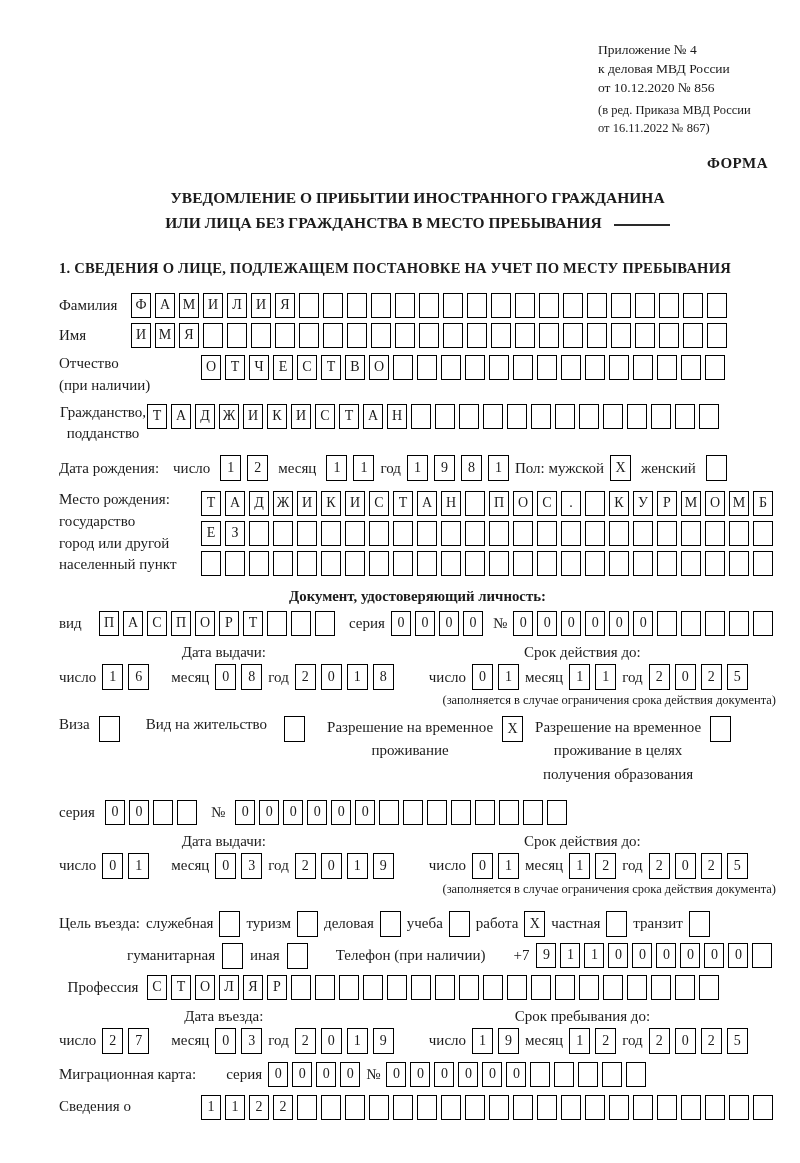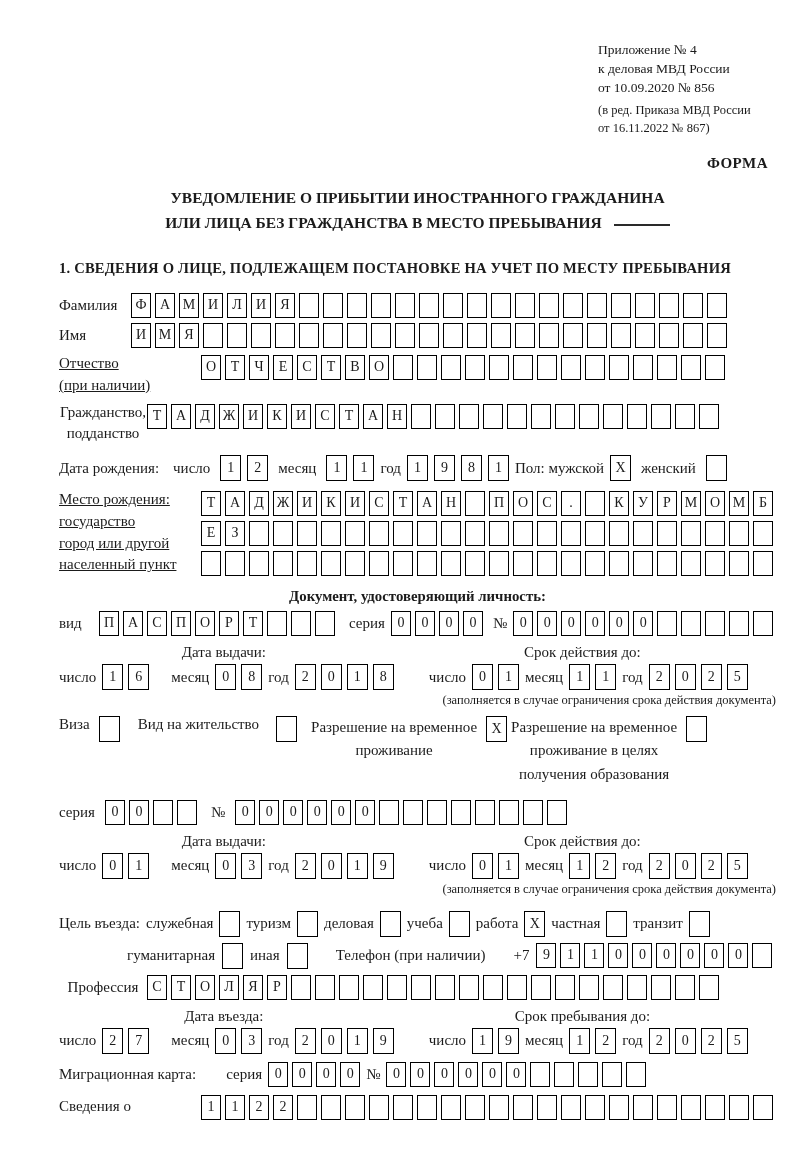--- a/index.html
+++ b/index.html
@@ -20,21 +20,21 @@
   .underline-seg { display:inline-block; width:56px; height:2px; background:#2a2a2a; margin-left:12px; vertical-align:2px; }
 
   .section-heading { font-weight:bold; font-size:14.6px; margin-top:24px; letter-spacing:.2px; }
 
   .row { display:flex; align-items:center; margin-top:5px; }
   .row.top { align-items:flex-start; }
 
   .lbl { flex:none; }
   .lbl.w72 { width:72px; }
   .lbl.w88 { width:88px;text-align:center; }
-  .lbl.w142 { width:142px;text-decoration:underline; }
+  .lbl.w142 { width:142px; }
   .ml-lbl { flex:none; line-height:1.45; }
 
   .cells { display:inline-flex; gap:4px; flex:none; }
   .cell {
     width:20px; height:25px; flex:none;
     border:1.5px solid #000; background:#fff;
     text-align:center; line-height:22px; font-size:14px;
   }
   .cb .cell, .date-row .cell { width:21px; height:26px; line-height:23px; }
 
@@ -47,21 +47,21 @@
   .date-col { }
   .date-col.left { width:46%; }
   .date-col.right { width:54%; }
   .date-head { text-align:center; margin-bottom:3px; }
   .date-row { display:flex; align-items:center; gap:6px; }
   .date-row .cells { gap:5px; }
   .note-right { text-align:right; font-size:12.5px; margin-top:3px; }
 
   .para { margin-top:12px; line-height:1.65; }
 
-  .permits { display:flex; align-items:flex-start; margin-top:8px; gap:4px; }
+  .permits { display:flex; align-items:flex-start; margin-top:8px; gap:12px; }
   .cb-item { display:flex; align-items:flex-start; gap:9px; }
   .cb-item .cb { margin-top:0; }
   .cb-text { text-align:center; line-height:1.55; }
 
   .goal-row { display:flex; align-items:center; gap:6px; margin-top:14px; flex-wrap:nowrap; }
   .goal-row2 { display:flex; align-items:center; gap:7px; margin-top:6px; padding-left:68px; }
 
   .reps { margin-top:8px; }
   .reps-label { width:142px; flex:none; line-height:1.5; }
   .reps-right { flex:1; }
@@ -70,21 +70,21 @@
   .sp6 { width:6px; flex:none; } .sp10 { width:10px; flex:none; } .sp14 { width:14px; flex:none; } .sp30 { width:30px; flex:none; }
 </style>
 </head>
 <body>
 
 <div class="page">
 
   <div class="appendix">
     <div>Приложение № 4</div>
     <div>к деловая МВД России</div>
-    <div>от 10.09.2020 № 856</div>
+    <div>от 10.12.2020 № 856</div>
     <div class="sub">
       <div>(в ред. Приказа МВД России</div>
       <div>от 16.11.2022 № 867)</div>
     </div>
   </div>
 
   <div class="forma">ФОРМА</div>
 
   <div class="title">
     <div>УВЕДОМЛЕНИЕ О ПРИБЫТИИ ИНОСТРАННОГО ГРАЖДАНИНА</div>

